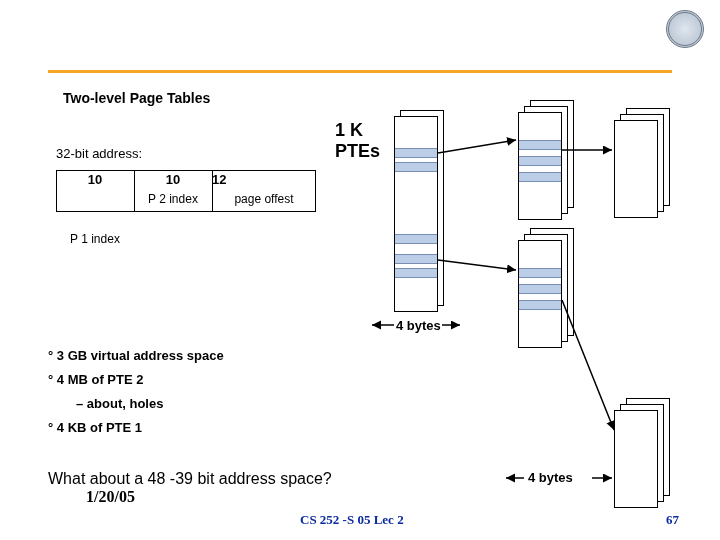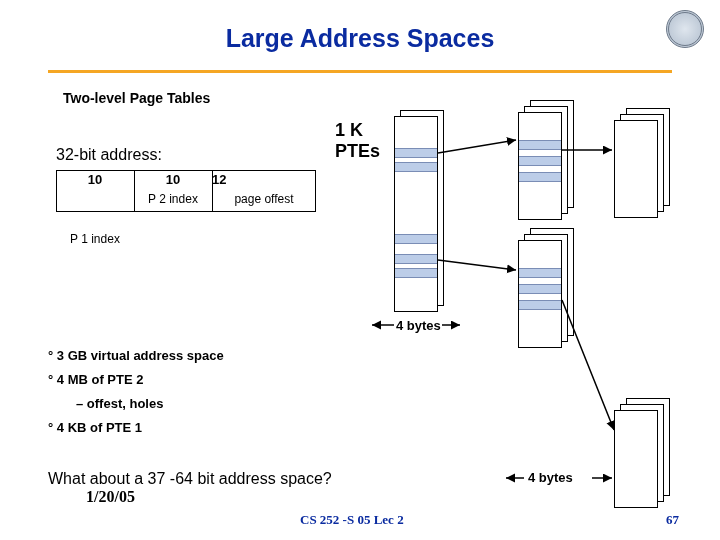--- a/index.html
+++ b/index.html
@@ -14,27 +14,26 @@
   .seal{position:absolute;width:32px;height:32px;border-radius:50%;border:3px double #6e7a8a;background:radial-gradient(circle,#dfe6ee 0%,#c0cbd8 70%,#9fabba 100%);}
   svg{position:absolute;overflow:visible;}
 </style>
 </head>
 <body>
 
 <div id="stage">
 
   <div class="seal"></div>
 
-  <div class="txt title" style="left:0;width:720px;text-align:center;top:24px;">Large Address Spaces</div>
 
   <div class="orangebar" style="left:48px;top:70px;width:624px;"></div>
 
   <div class="txt arial" style="left:63px;top:90px;font-weight:bold;font-size:14px;">Two-level Page Tables</div>
 
-  <div class="txt arial" style="left:56px;top:146px;font-size:16px;">32-bit address:</div>
+  <div class="txt arial" style="left:56px;top:146px;font-size:13px;">32-bit address:</div>
 
   <div class="box" style="left:56px;top:170px;width:260px;height:42px;background:transparent;"></div>
   <div style="position:absolute;left:134px;top:170px;width:0;height:42px;border-left:1px solid #000;"></div>
   <div style="position:absolute;left:212px;top:170px;width:0;height:42px;border-left:1px solid #000;"></div>
 
   <div class="txt arial" style="left:56px;top:172px;width:78px;text-align:center;font-size:13px;font-weight:bold;">10</div>
   <div class="txt arial" style="left:134px;top:172px;width:78px;text-align:center;font-size:13px;font-weight:bold;">10</div>
   <div class="txt arial" style="left:212px;top:172px;width:116px;text-align:left;font-size:13px;font-weight:bold;">12</div>
 
   <div class="txt arial" style="left:56px;top:192px;width:78px;text-align:center;font-size:12px;margin-top:40px;">P 1 index</div>
@@ -98,24 +97,24 @@
     <line x1="562" y1="150" x2="612" y2="150" stroke="#000" stroke-width="1.5" marker-end="url(#ah)"></line>
 
     <line x1="562" y1="300" x2="614" y2="430" stroke="#000" stroke-width="1.5" marker-end="url(#ah)"></line>
 
     <line x1="592" y1="478" x2="612" y2="478" stroke="#000" stroke-width="1.5" marker-end="url(#ah)"></line>
     <line x1="524" y1="478" x2="506" y2="478" stroke="#000" stroke-width="1.5" marker-end="url(#ah)"></line>
   </svg>
 
   <div class="txt arial" style="left:48px;top:348px;font-size:13px;font-weight:bold;">° 3 GB virtual address space</div>
   <div class="txt arial" style="left:48px;top:372px;font-size:13px;font-weight:bold;">° 4 MB of PTE 2</div>
-  <div class="txt arial" style="left:76px;top:396px;font-size:13px;font-weight:bold;">– offest, holes</div>
+  <div class="txt arial" style="left:76px;top:396px;font-size:13px;font-weight:bold;">– about, holes</div>
   <div class="txt arial" style="left:48px;top:420px;font-size:13px;font-weight:bold;">° 4 KB of PTE 1</div>
 
-  <div class="txt arial" style="left:48px;top:470px;font-size:16px;">What about a 37 -64 bit address space?</div>
+  <div class="txt arial" style="left:48px;top:470px;font-size:16px;">What about a 48 -39 bit address space?</div>
 
   <div class="txt times" style="left:86px;top:488px;font-size:16px;font-weight:bold;">1/20/05</div>
   <div class="txt times" style="left:300px;top:512px;font-size:13px;font-weight:bold;color:#0a2ba0;">CS 252 -S 05 Lec 2</div>
   <div class="txt times" style="left:666px;top:512px;font-size:13px;font-weight:bold;color:#0a2ba0;">67</div>
 
 </div>
 
 <style>
   .seal{right:16px;top:10px;}
 </style>

